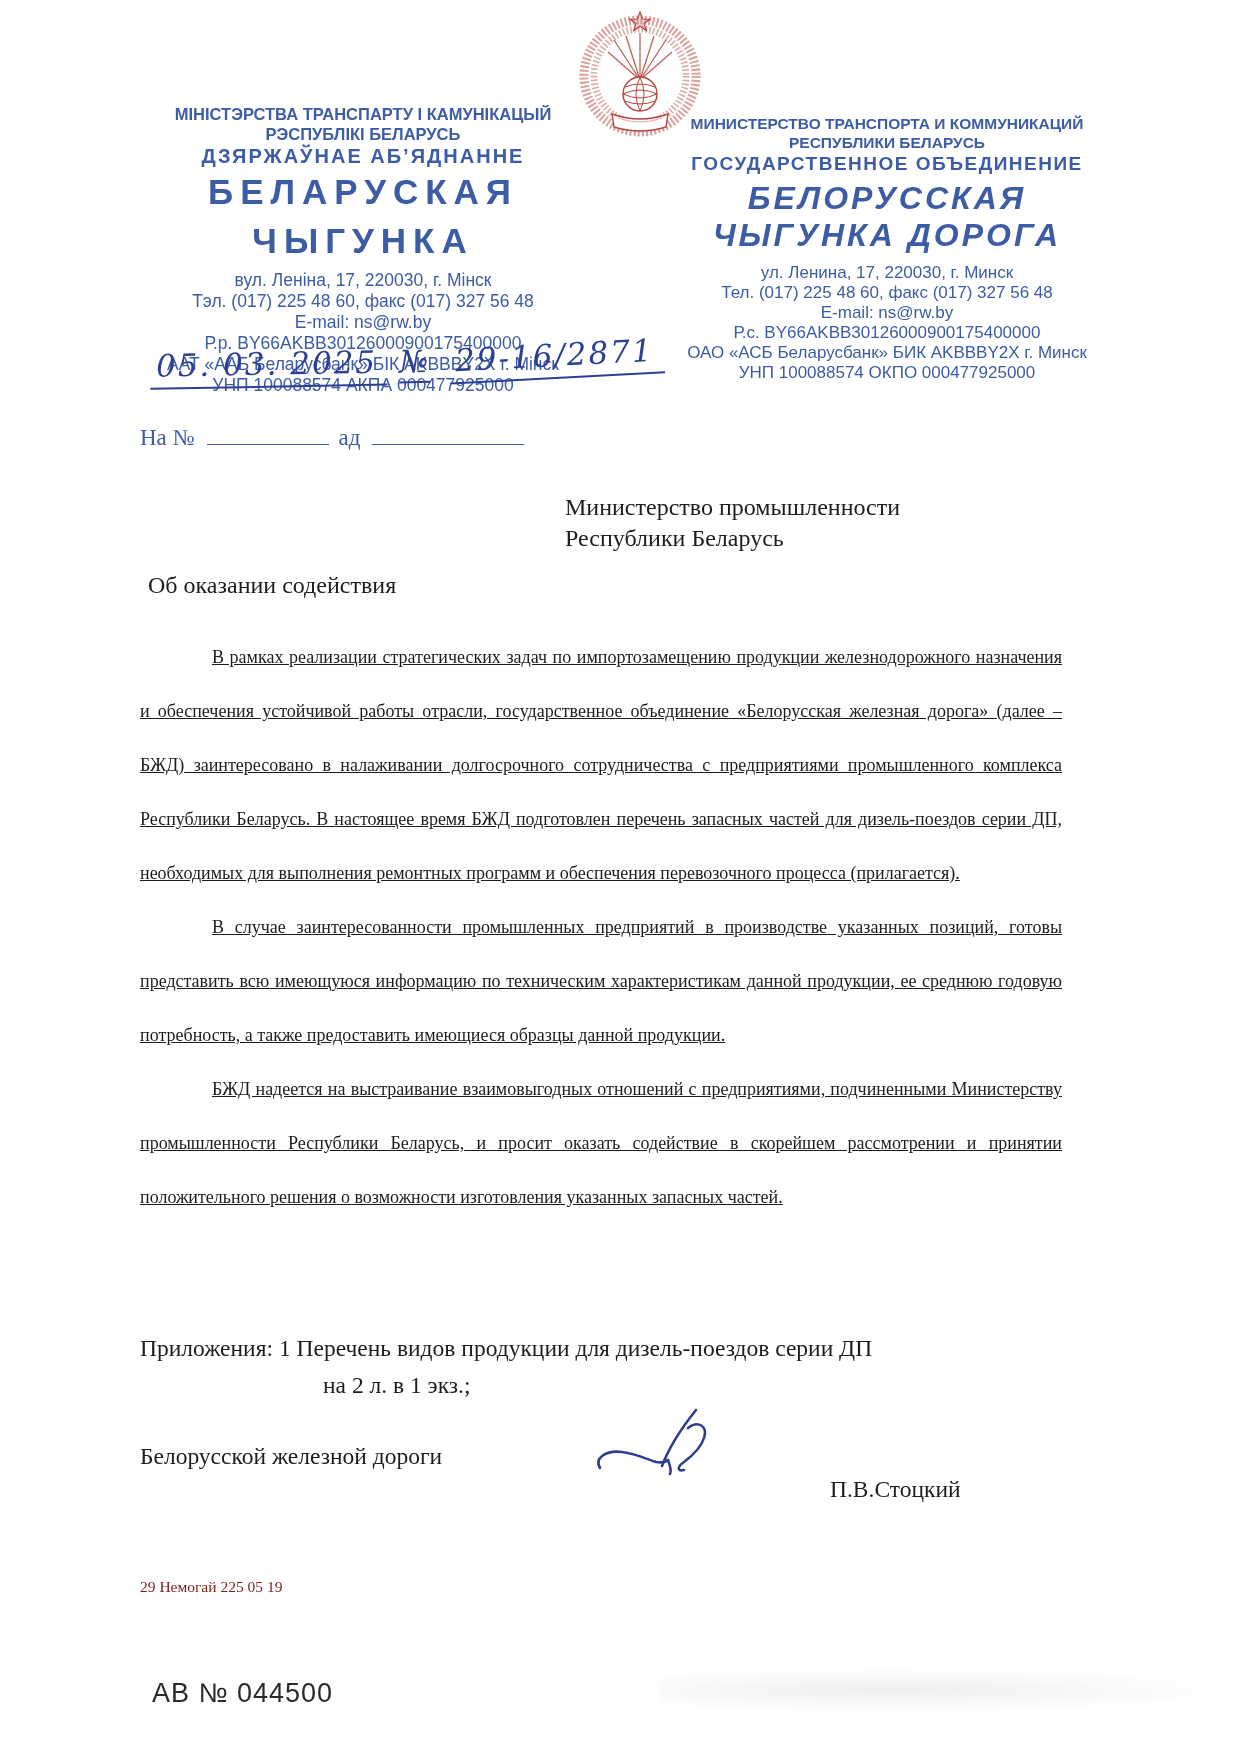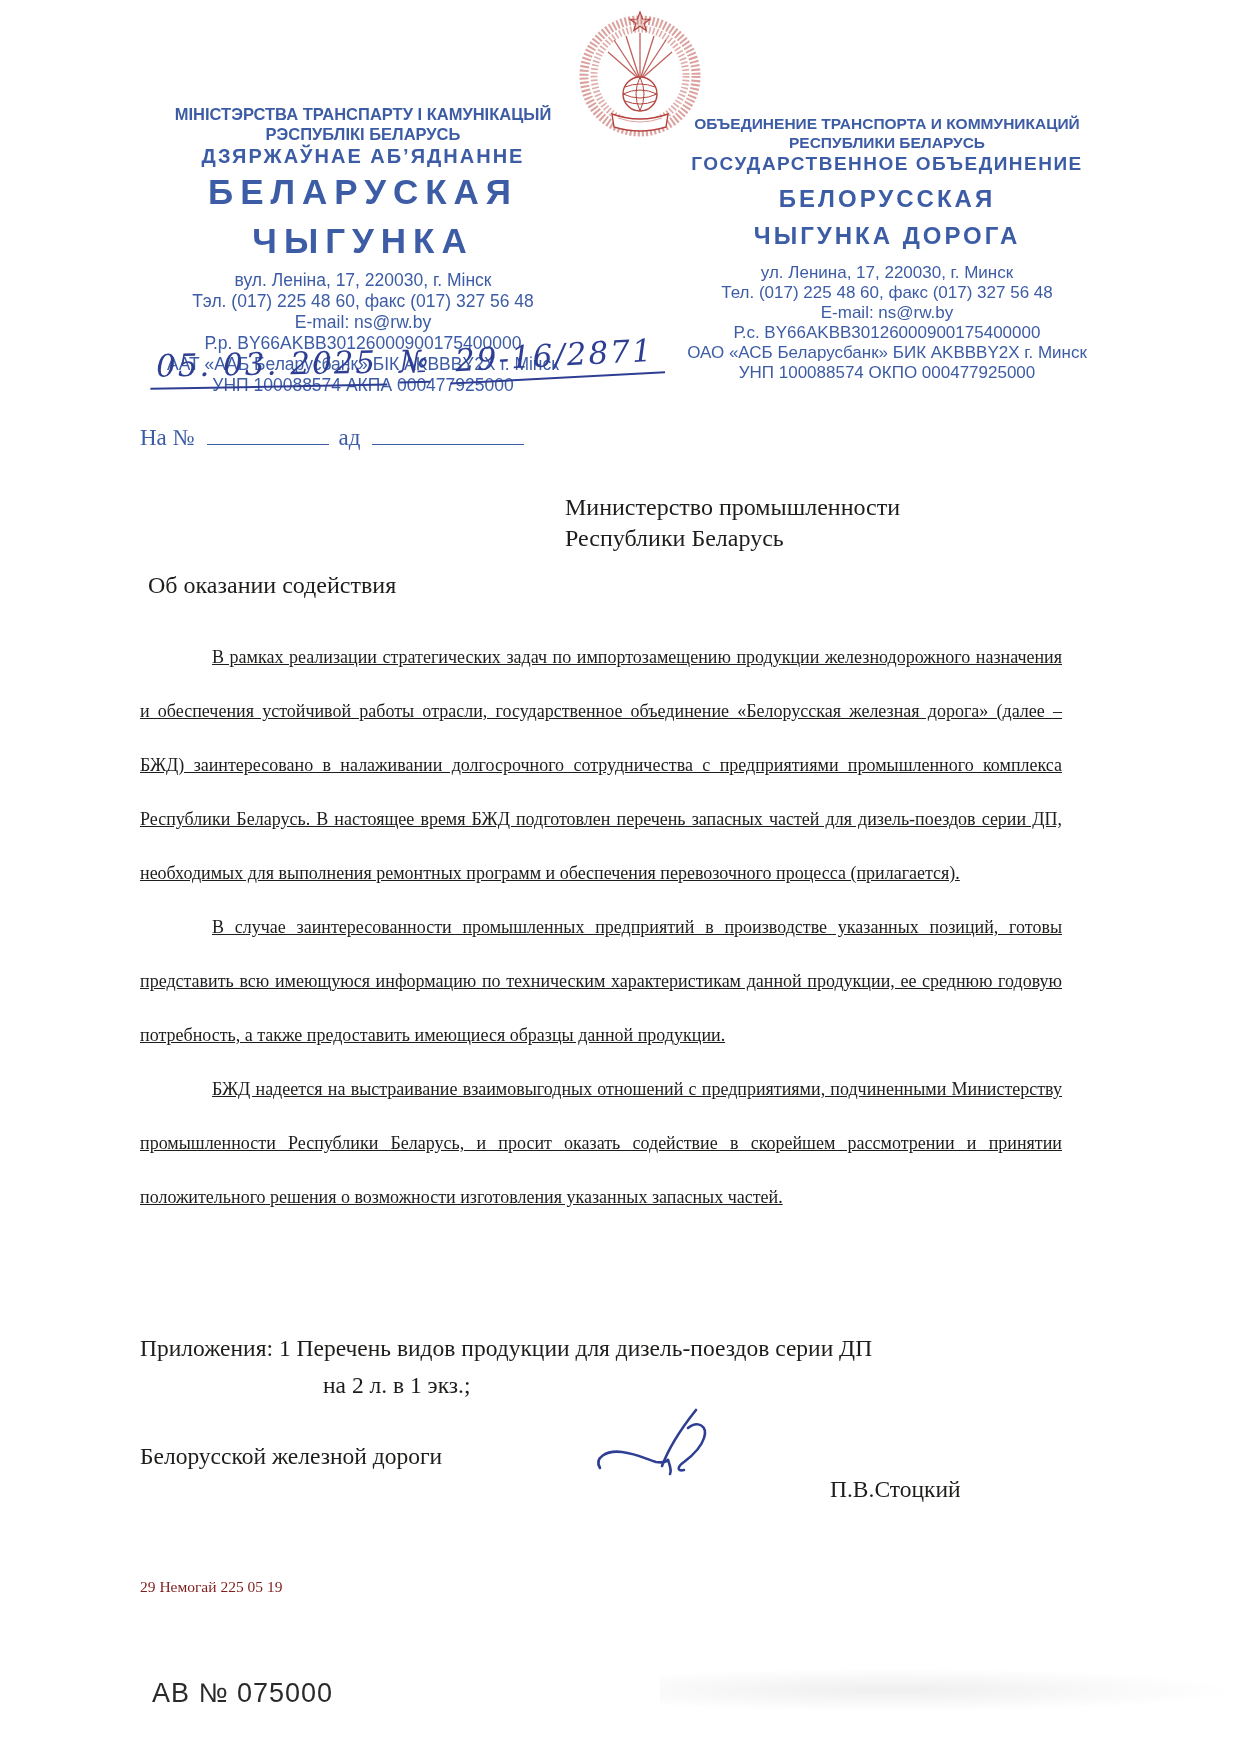--- a/index.html
+++ b/index.html
@@ -15,21 +15,21 @@
   
   .emblem { position:absolute; left:556px; top:6px; width:168px; height:132px; }
   .lh { position:absolute; text-align:center; color:#3d5ca6; font-family:"Liberation Sans", sans-serif; }
   .lh-left  { left:138px; top:104px; width:450px; }
   .lh-right { left:648px; top:114px; width:478px; }
   .lh .ministry  { font-weight:bold; font-size:16.5px; line-height:20px; }
   .lh-right .ministry { font-size:15.5px; line-height:19px; }
   .lh .orgtype   { font-weight:bold; font-size:20px; letter-spacing:2px; margin-top:1px; }
   .lh-right .orgtype { font-size:19px; letter-spacing:1.5px; }
   .lh .orgname   { font-weight:bold; font-size:35px; letter-spacing:7px; line-height:41px; margin-top:3px; }
-  .lh-right .orgname { font-size:24px; letter-spacing:3px; line-height:37px; margin-top:5px; }
+  .lh-right .orgname { font-size:32px; letter-spacing:3px; line-height:37px; margin-top:5px;font-style:italic; }
   .lh .addr      { font-size:17.5px; line-height:21px; margin-top:9px; }
   .lh-right .addr{ font-size:17px; line-height:20px; }
   
   .handwritten-line {
     position:absolute; left:150px; top:344px; width:430px;
     font-family:"DejaVu Serif", serif; font-style:italic;
     font-size:31px; color:#2e3f93; letter-spacing:2px;
     transform:rotate(-1deg); white-space:nowrap;
   }
   .hw-underline { display:inline-block; border-bottom:2.5px solid #2e3f93; padding:0 10px 4px 6px; }
@@ -102,21 +102,21 @@
       <div>вул. Леніна, 17, 220030, г. Мінск</div>
       <div>Тэл. (017) 225 48 60, факс (017) 327 56 48</div>
       <div>E-mail: ns@rw.by</div>
       <div>Р.р. BY66AKBB30126000900175400000</div>
       <div>ААТ «ААБ Беларусбанк» БІК AKBBBY2X г. Мінск</div>
       <div>УНП 100088574  АКПА 000477925000</div>
     </div>
   </div>
 
   <div class="lh lh-right">
-    <div class="ministry">ОБЪЕДИНЕНИЕ ТРАНСПОРТА И КОММУНИКАЦИЙ</div>
+    <div class="ministry">МИНИСТЕРСТВО ТРАНСПОРТА И КОММУНИКАЦИЙ</div>
     <div class="ministry">РЕСПУБЛИКИ БЕЛАРУСЬ</div>
     <div class="orgtype">ГОСУДАРСТВЕННОЕ ОБЪЕДИНЕНИЕ</div>
     <div class="orgname">БЕЛОРУССКАЯ</div>
     <div class="orgname" style="margin-top:0;">ЧЫГУНКА ДОРОГА</div>
     <div class="addr">
       <div>ул. Ленина, 17, 220030, г. Минск</div>
       <div>Тел. (017) 225 48 60, факс (017) 327 56 48</div>
       <div>E-mail: ns@rw.by</div>
       <div>Р.с. BY66AKBB30126000900175400000</div>
       <div>ОАО «АСБ Беларусбанк» БИК AKBBBY2X г. Минск</div>
@@ -159,16 +159,16 @@
     <g fill="none" stroke="#2e3f93" stroke-width="2.6" stroke-linecap="round">
       <path d="M8 62 C 2 52, 14 44, 30 46 C 46 48, 56 54, 64 56 C 70 57, 74 56, 76 54"></path>
       <path d="M70 60 C 76 44, 88 24, 104 4"></path>
       <path d="M96 22 C 106 14, 116 20, 112 32 C 109 42, 100 50, 92 56 C 86 60, 84 66, 92 64"></path>
       <path d="M76 54 C 78 60, 80 64, 78 68"></path>
     </g>
   </svg>
   <div class="sig-name">П.В.Стоцкий</div>
 
   <div class="executor">29 Немогай 225 05 19</div>
-  <div class="blank-number">АВ № 075000</div>
+  <div class="blank-number">АВ № 044500</div>
   <div class="scan-smudge"></div>
 
 </div>
 
 </body></html>

